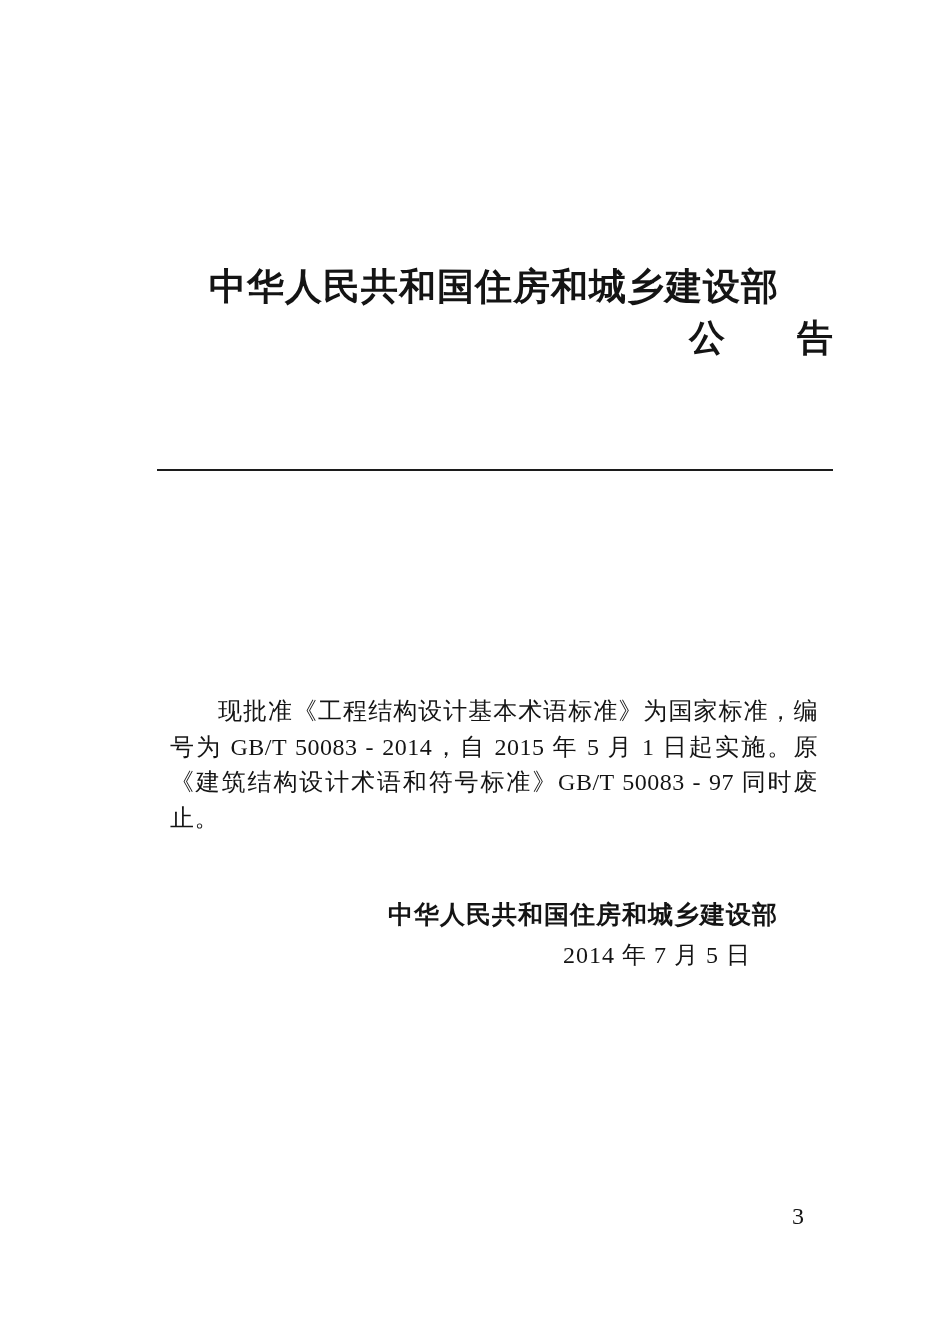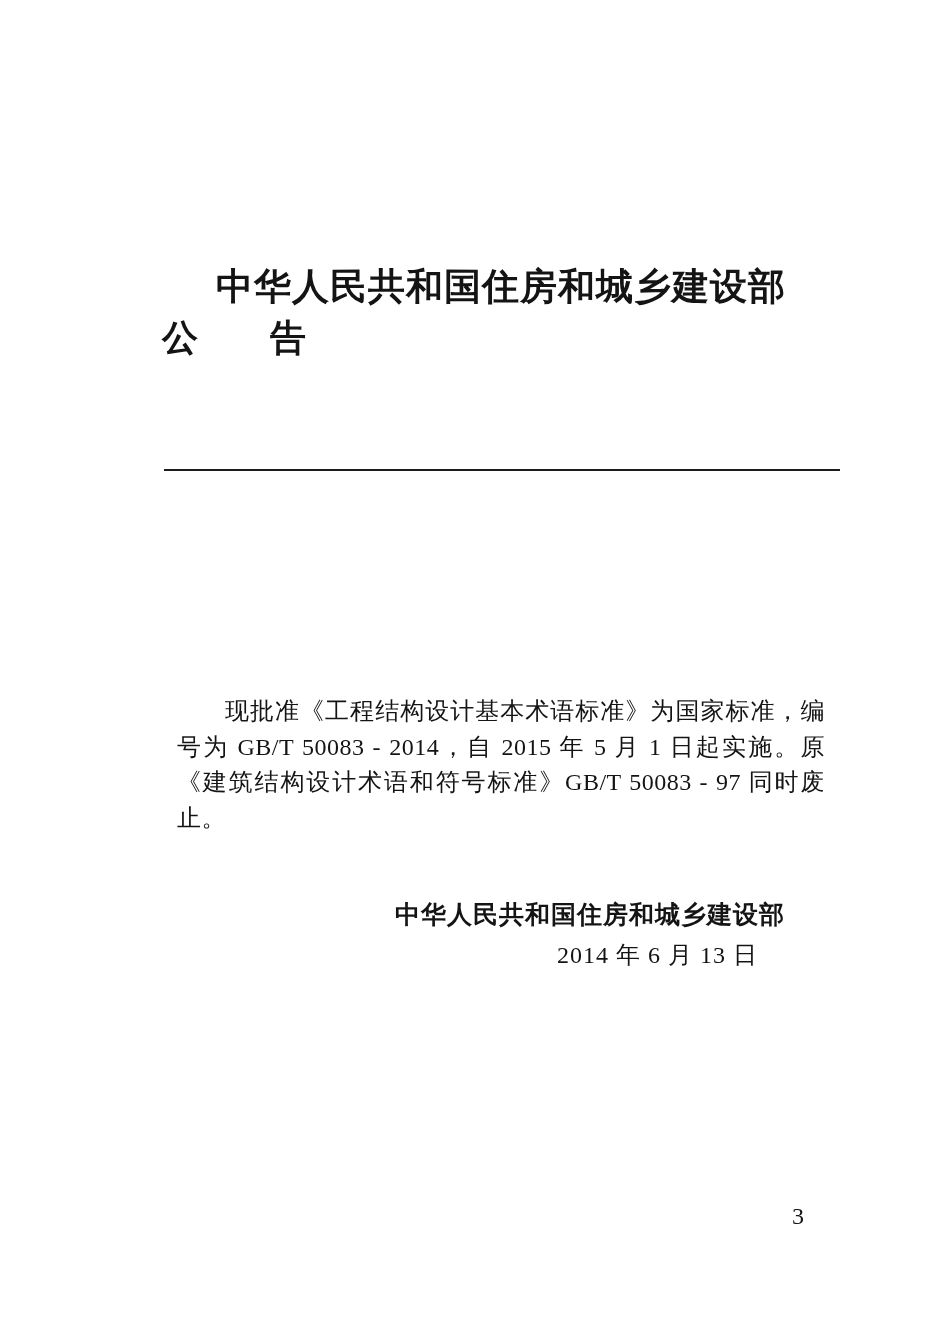--- a/index.html
+++ b/index.html
@@ -11,40 +11,40 @@
     position: relative;
     width: 950px;
     height: 1344px;
     background: #ffffff;
     color: #141414;
     font-family: "Liberation Serif", "DejaVu Serif", serif;
     overflow: hidden;
   }
   .content {
     position: absolute;
-    left: 162px;
+    left: 155px;
     top: 0;
     width: 678px;
     height: 100%;
   }
   .authority-title {
     position: absolute;
     top: 262px;
     width: 100%;
     text-align: center;
     font-size: 37px;
     font-weight: 700;
     letter-spacing: 1px;
     white-space: nowrap;
   }
   .announcement-title {
     position: absolute;
     top: 314px;
     width: 100%;
-    text-align: left;
+    text-align: right;
     font-size: 36px;
     font-weight: 700;
     white-space: nowrap;
   }
   .document-number {
     position: absolute;
     top: 417px;
     width: 100%;
     text-align: center;
     font-size: 23px;
@@ -123,19 +123,19 @@
 
     <div class="notice-title">
     </div>
 
     <div class="notice-body">
       <p>现批准《工程结构设计基本术语标准》为国家标准，编号为 GB/T 50083 - 2014，自 2015 年 5 月 1 日起实施。原《建筑结构设计术语和符号标准》GB/T 50083 - 97 同时废止。</p>
     </div>
 
     <div class="signature-block">
       <div class="signature-issuer">中华人民共和国住房和城乡建设部</div>
-      <div class="signature-date">2014 年 6 月 13 日</div>
+      <div class="signature-date">2014 年 7 月 5 日</div>
     </div>
 
   </div>
 
   <div class="page-number">3</div>
 </div>
 
 </body></html>

